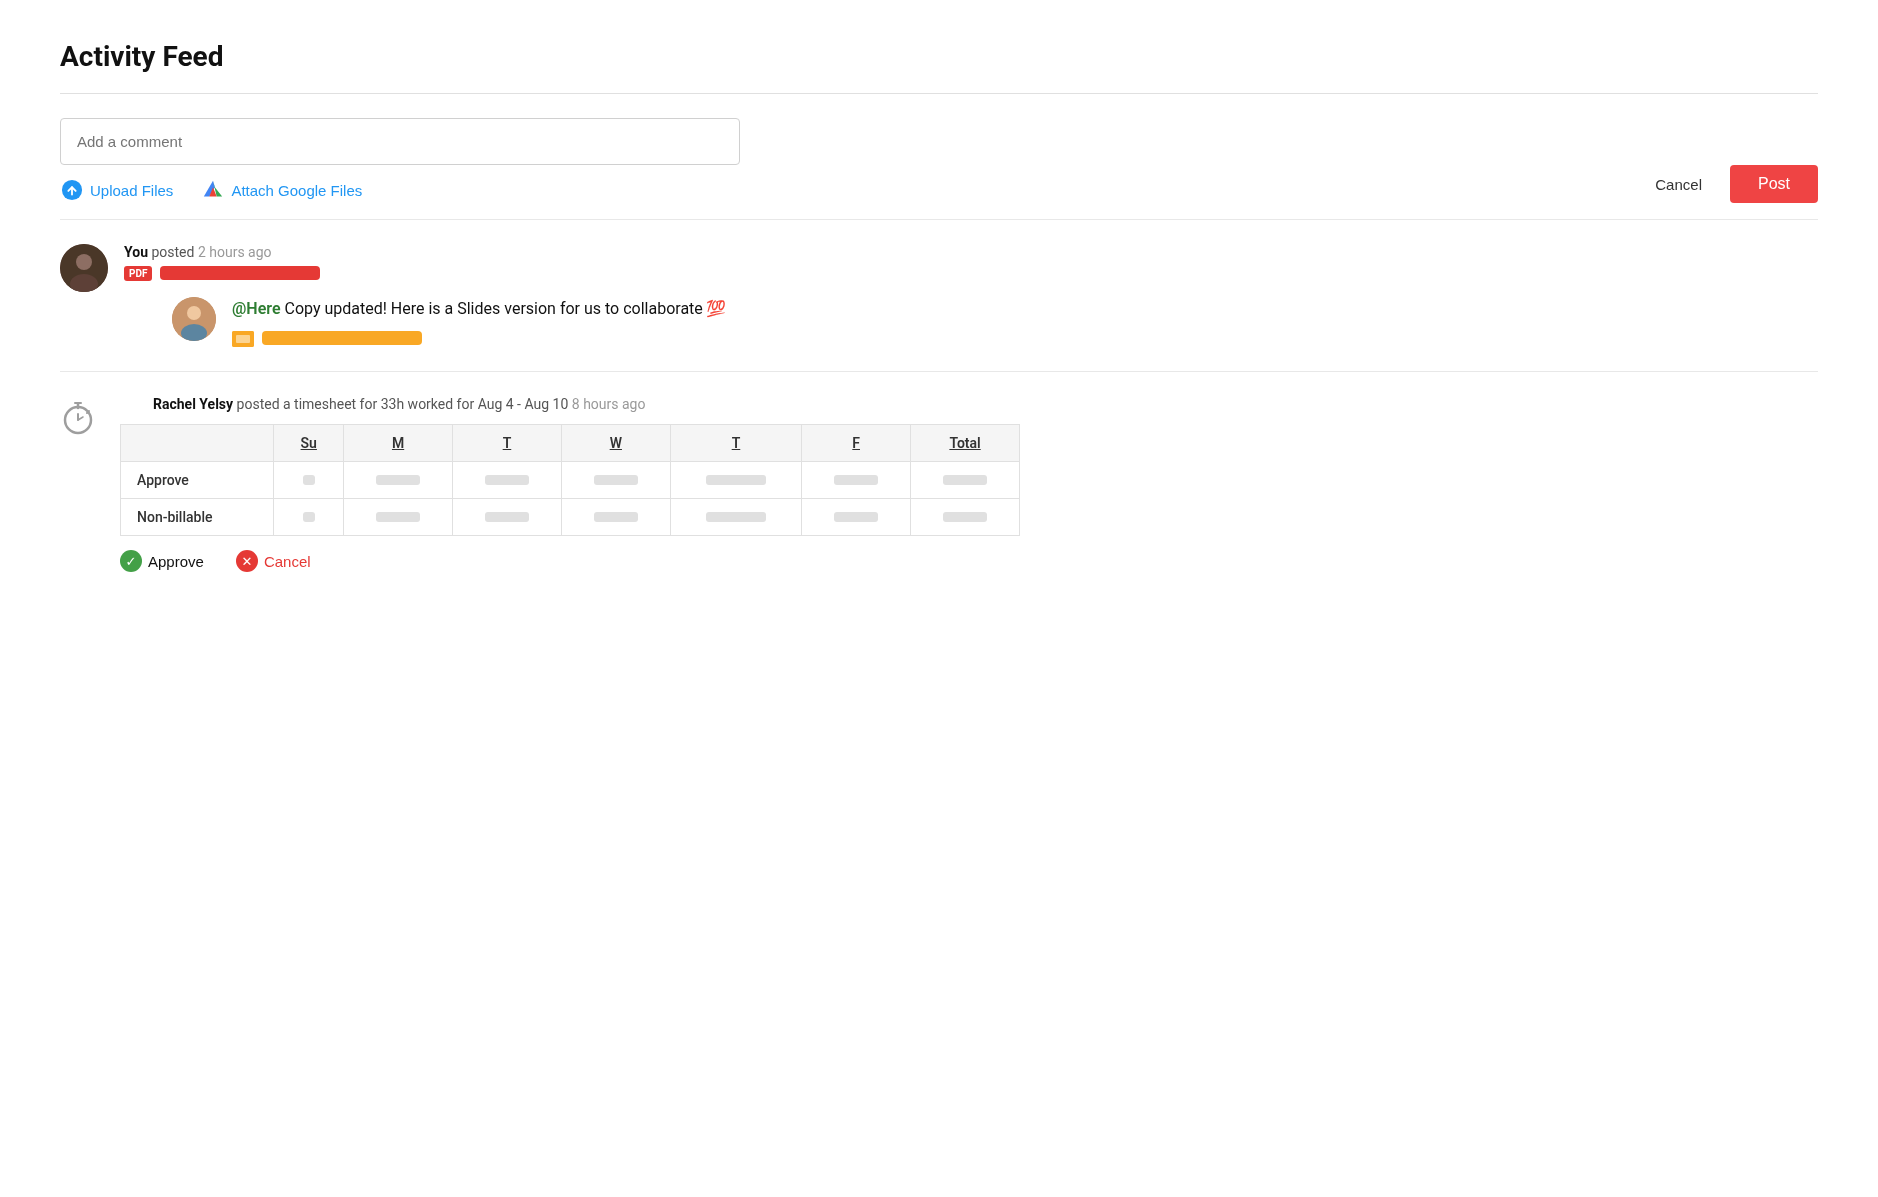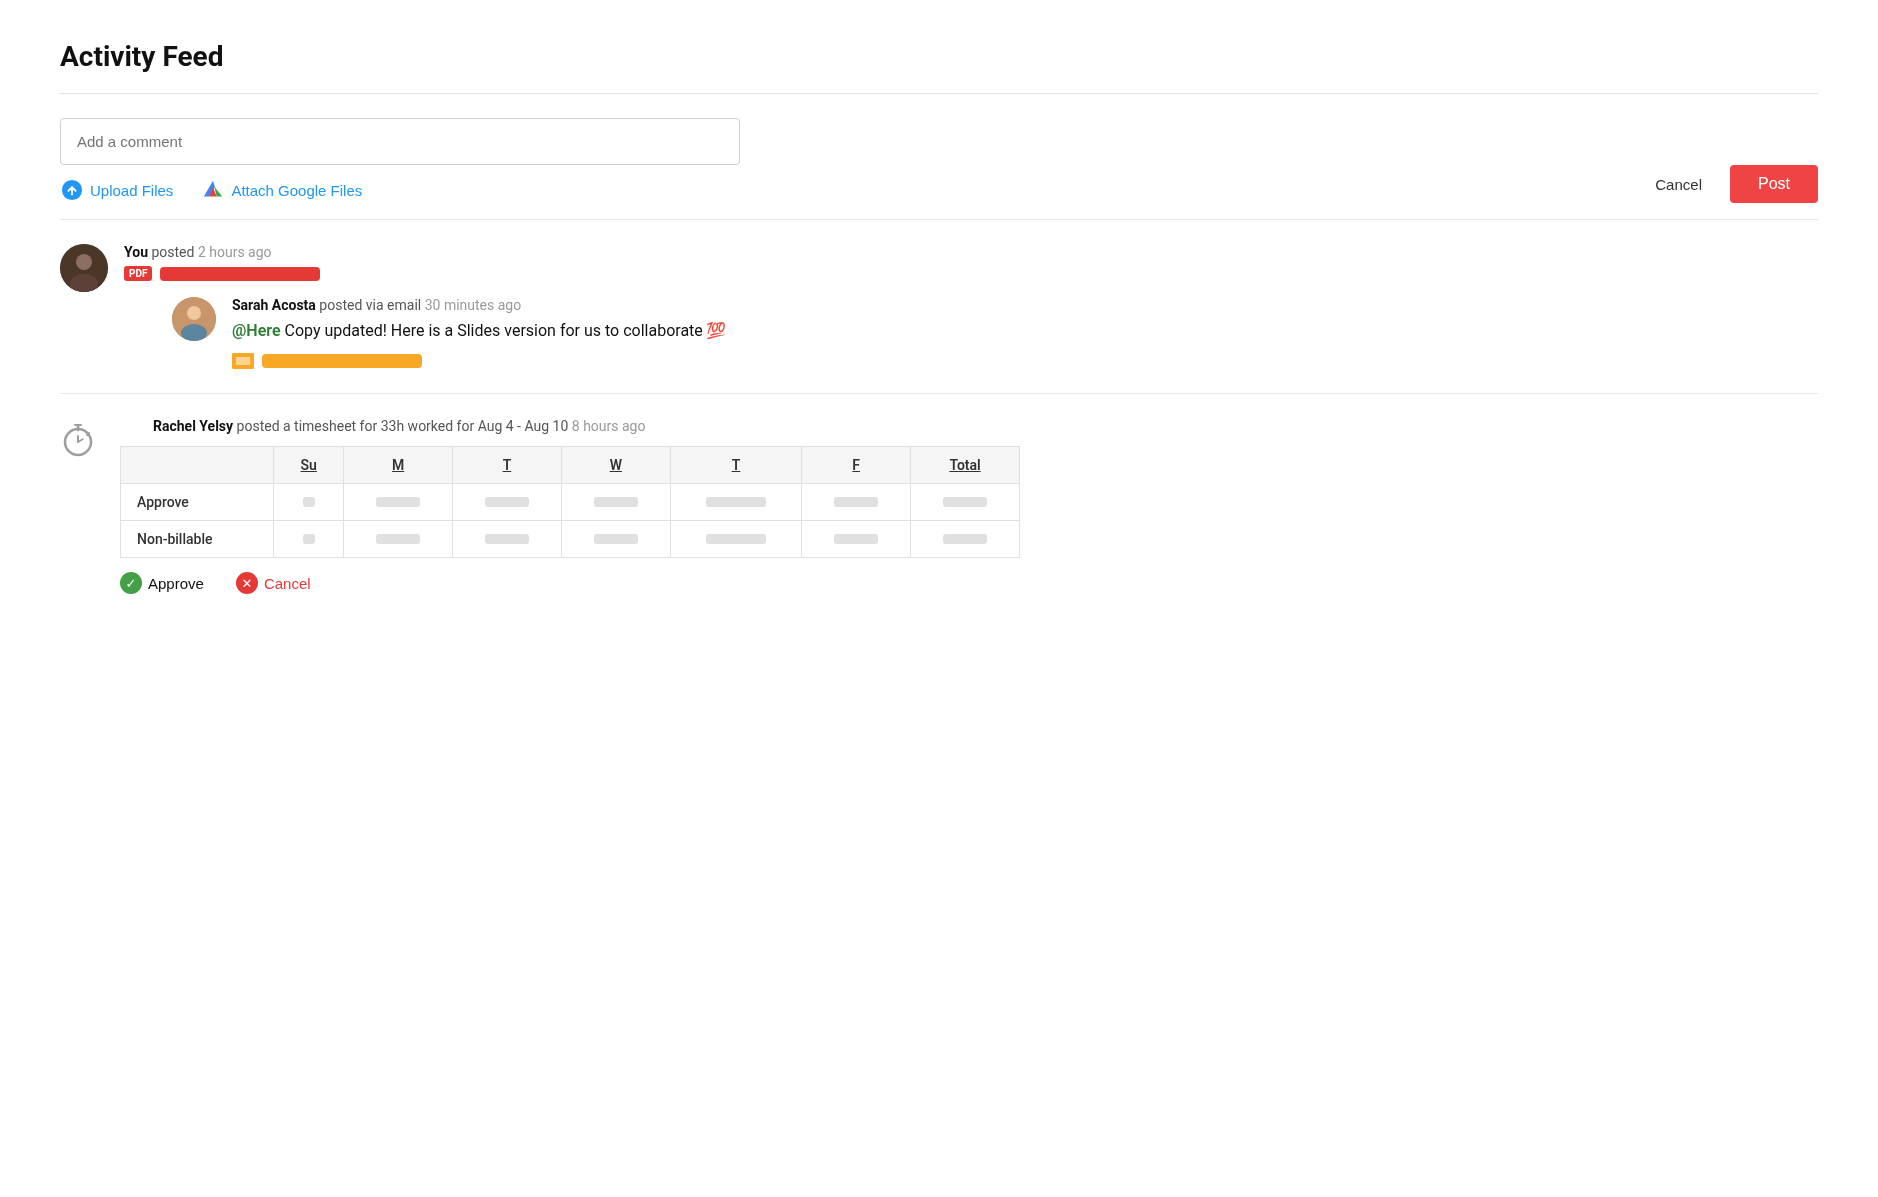--- a/index.html
+++ b/index.html
@@ -130,21 +130,21 @@
       line-height: 1.5;
     }
 
     .mention {
       color: #2e7d32;
       font-weight: 600;
     }
 
     .attachment-row {
       display: flex;
-      align-items: center;
+      align-items: flex-start;
       gap: 8px;
     }
 
     .pdf-badge {
       background: #e53935;
       color: #fff;
       font-size: 10px;
       font-weight: 700;
       padding: 2px 5px;
       border-radius: 3px;
@@ -428,25 +428,20 @@
 
         <div class="avatar-sarah">
           <svg width="44" height="44" viewBox="0 0 44 44" xmlns="http://www.w3.org/2000/svg">
             <circle cx="22" cy="22" r="22" fill="#c9956b"></circle>
             <circle cx="22" cy="16" r="7" fill="#f0c8a0"></circle>
             <ellipse cx="22" cy="36" rx="13" ry="9" fill="#5c85a0"></ellipse>
           </svg>
         </div>
 
         <div class="feed-content">
-          <div class="feed-meta">
-            <strong>Sarah Acosta</strong>
-            <span> posted via email </span>
-            <span class="time">30 minutes ago</span>
-          </div>
           <div class="feed-message">
             <span class="mention">@Here</span><span> Copy updated! Here is a Slides version for us to collaborate </span><span>💯</span>
           </div>
           <div class="attachment-row">
             <span class="slides-icon">
               <svg width="22" height="16" viewBox="0 0 22 16" xmlns="http://www.w3.org/2000/svg">
                 <rect width="22" height="16" rx="2" fill="#f9a825"></rect>
                 <rect x="4" y="4" width="14" height="8" rx="1" fill="white" opacity="0.5"></rect>
               </svg>
             </span>

